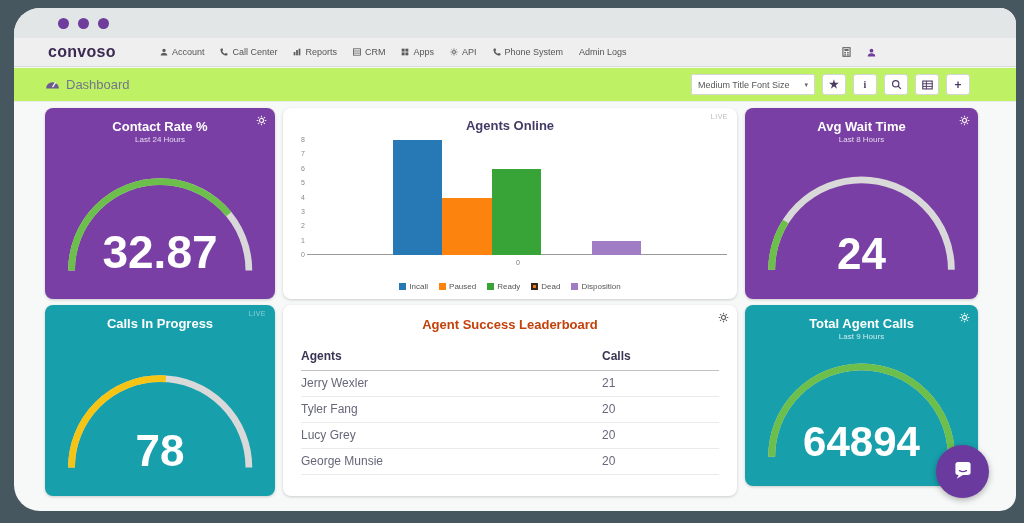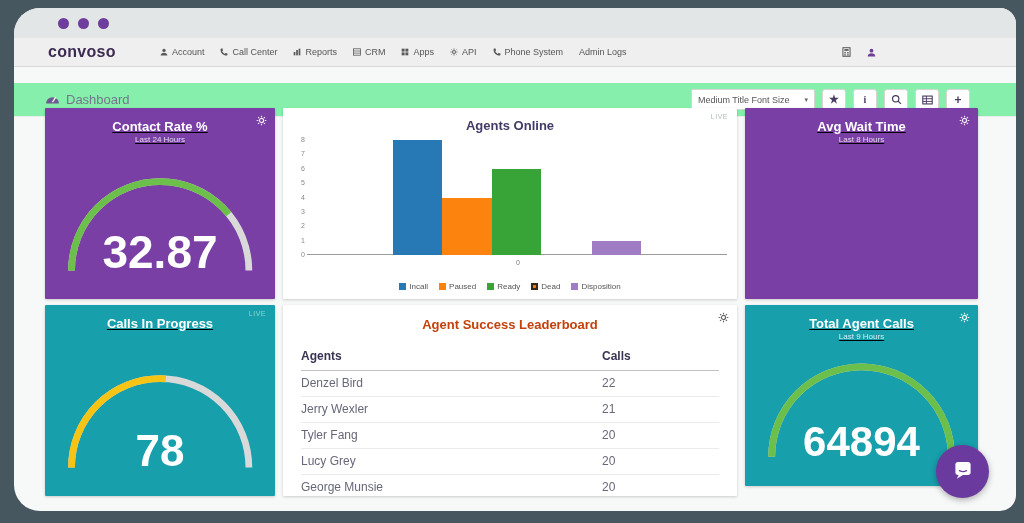--- a/index.html
+++ b/index.html
@@ -18,34 +18,34 @@
             border-bottom:1px solid #d9d9d9; display:flex; align-items:center; padding:0 0 0 34px; }
   .logo { font-weight:bold; font-size:16px; letter-spacing:.3px; color:#3c2a52; cursor:pointer; }
   .nav-items { display:flex; gap:16px; margin-left:44px; }
   .nav-item { display:flex; align-items:center; gap:4px; font-size:9px; color:#555; cursor:pointer; white-space:nowrap; }
   .nav-item svg { display:block; color:#5a5a5a; }
   .nav-right { margin-left:auto; margin-right:140px; display:flex; align-items:center; gap:16px; }
   .nav-right .ni { cursor:pointer; display:flex; }
 
   
   .pagebar { position:absolute; top:60px; left:0; right:0; height:34px; display:flex; align-items:center;
-             padding:0 46px 0 31px; border-bottom:1px solid #ececec; background:#86efac;margin-top:15px; }
+             padding:0 46px 0 31px; border-bottom:1px solid #ececec; background:#bef264; }
   .page-title { display:flex; align-items:center; gap:6px; font-size:13px; color:#75758c; }
   .controls { margin-left:auto; display:flex; align-items:center; gap:7px; }
   .select { height:21px; border:1px solid #d5d5d5; background:#fff; border-radius:2px; font-size:9px;
             color:#555; display:flex; align-items:center; justify-content:space-between; padding:0 6px; cursor:pointer; }
   .select .caret { font-size:7px; color:#666; margin-left:8px; }
   .sel-dash { width:118px; } .sel-font { width:124px; }
   .tb-btn { width:24px; height:21px; background:#fff; border:1px solid #d5d5d5; border-radius:3px;
             display:flex; align-items:center; justify-content:center; color:#4a3b63; cursor:pointer;
             font-size:10px; font-weight:bold; }
   .tb-btn svg { display:block; }
 
   
-  .widget { position:absolute; border-radius:1px; box-shadow:0 1px 3px rgba(0,0,0,.18); overflow:hidden;text-decoration:underline; }
+  .widget { position:absolute; border-radius:8px; box-shadow:0 1px 3px rgba(0,0,0,.18); overflow:hidden; }
   .w1 { left:31px; top:100px; width:230px; height:191px; }
   .w2 { left:269px; top:100px; width:454px; height:191px; background:#fff; }
   .w3 { left:731px; top:100px; width:233px; height:191px; }
   .w4 { left:31px; top:297px; width:230px; height:191px; }
   .w5 { left:269px; top:297px; width:454px; height:191px; background:#fff; }
   .w6 { left:731px; top:297px; width:233px; height:181px; }
   .purple { background:#7a3fa5; } .teal { background:#17a0ac; }
 
   .gw-title { margin-top:11px; text-align:center; color:#fff; font-weight:bold; font-size:13px; }
   .gw-sub { text-align:center; color:rgba(255,255,255,.8); font-size:8px; margin-top:1px; }
@@ -309,20 +309,27 @@
     <span class="gear light">
         <svg width="11" height="11" viewBox="0 0 16 16">
           <g stroke="currentColor" stroke-width="1.7" fill="none">
             <circle cx="8" cy="8" r="3"></circle>
             <path d="M8 1v2.3M8 12.7V15M1 8h2.3M12.7 8H15M3 3l1.6 1.6M11.4 11.4L13 13M13 3l-1.6 1.6M4.6 11.4L3 13"></path>
           </g>
         </svg>
       </span>
     <div class="gw-title">Avg Wait Time</div>
     <div class="gw-sub">Last 8 Hours</div>
+    <div class="gauge-wrap">
+      <svg class="gauge" viewBox="0 0 210 105">
+        <path class="arc-track" d="M13 100 A92 92 0 0 1 197 100"></path>
+        <path class="arc-fill" d="M13 100 A92 92 0 0 1 197 100" stroke="#6cbf4b" stroke-dasharray="52.0 999"></path>
+      </svg>
+      <div class="g-value v-avg">24</div>
+    </div>
   </div>
 
   <div class="widget w4 teal">
     <span class="live on-teal">LIVE</span>
     <div class="gw-title">Calls In Progress</div>
     <div class="gauge-wrap">
       <svg class="gauge" viewBox="0 0 210 105">
         <path class="arc-track" d="M13 100 A92 92 0 0 1 197 100"></path>
         <path class="arc-fill" d="M13 100 A92 92 0 0 1 197 100" stroke="#f6c414" stroke-dasharray="150.3 999"></path>
       </svg>
@@ -341,24 +348,20 @@
       </span>
     <div class="lb-title">Agent Success Leaderboard</div>
     <table class="lb-table">
       <thead>
         <tr>
           <th>Agents</th>
           <th class="col-calls">Calls</th>
         </tr>
       </thead>
       <tbody>
-          <tr>
-            <td>Denzel Bird</td>
-            <td class="col-calls">22</td>
-          </tr>
           <tr>
             <td>Jerry Wexler</td>
             <td class="col-calls">21</td>
           </tr>
           <tr>
             <td>Tyler Fang</td>
             <td class="col-calls">20</td>
           </tr>
           <tr>
             <td>Lucy Grey</td>

